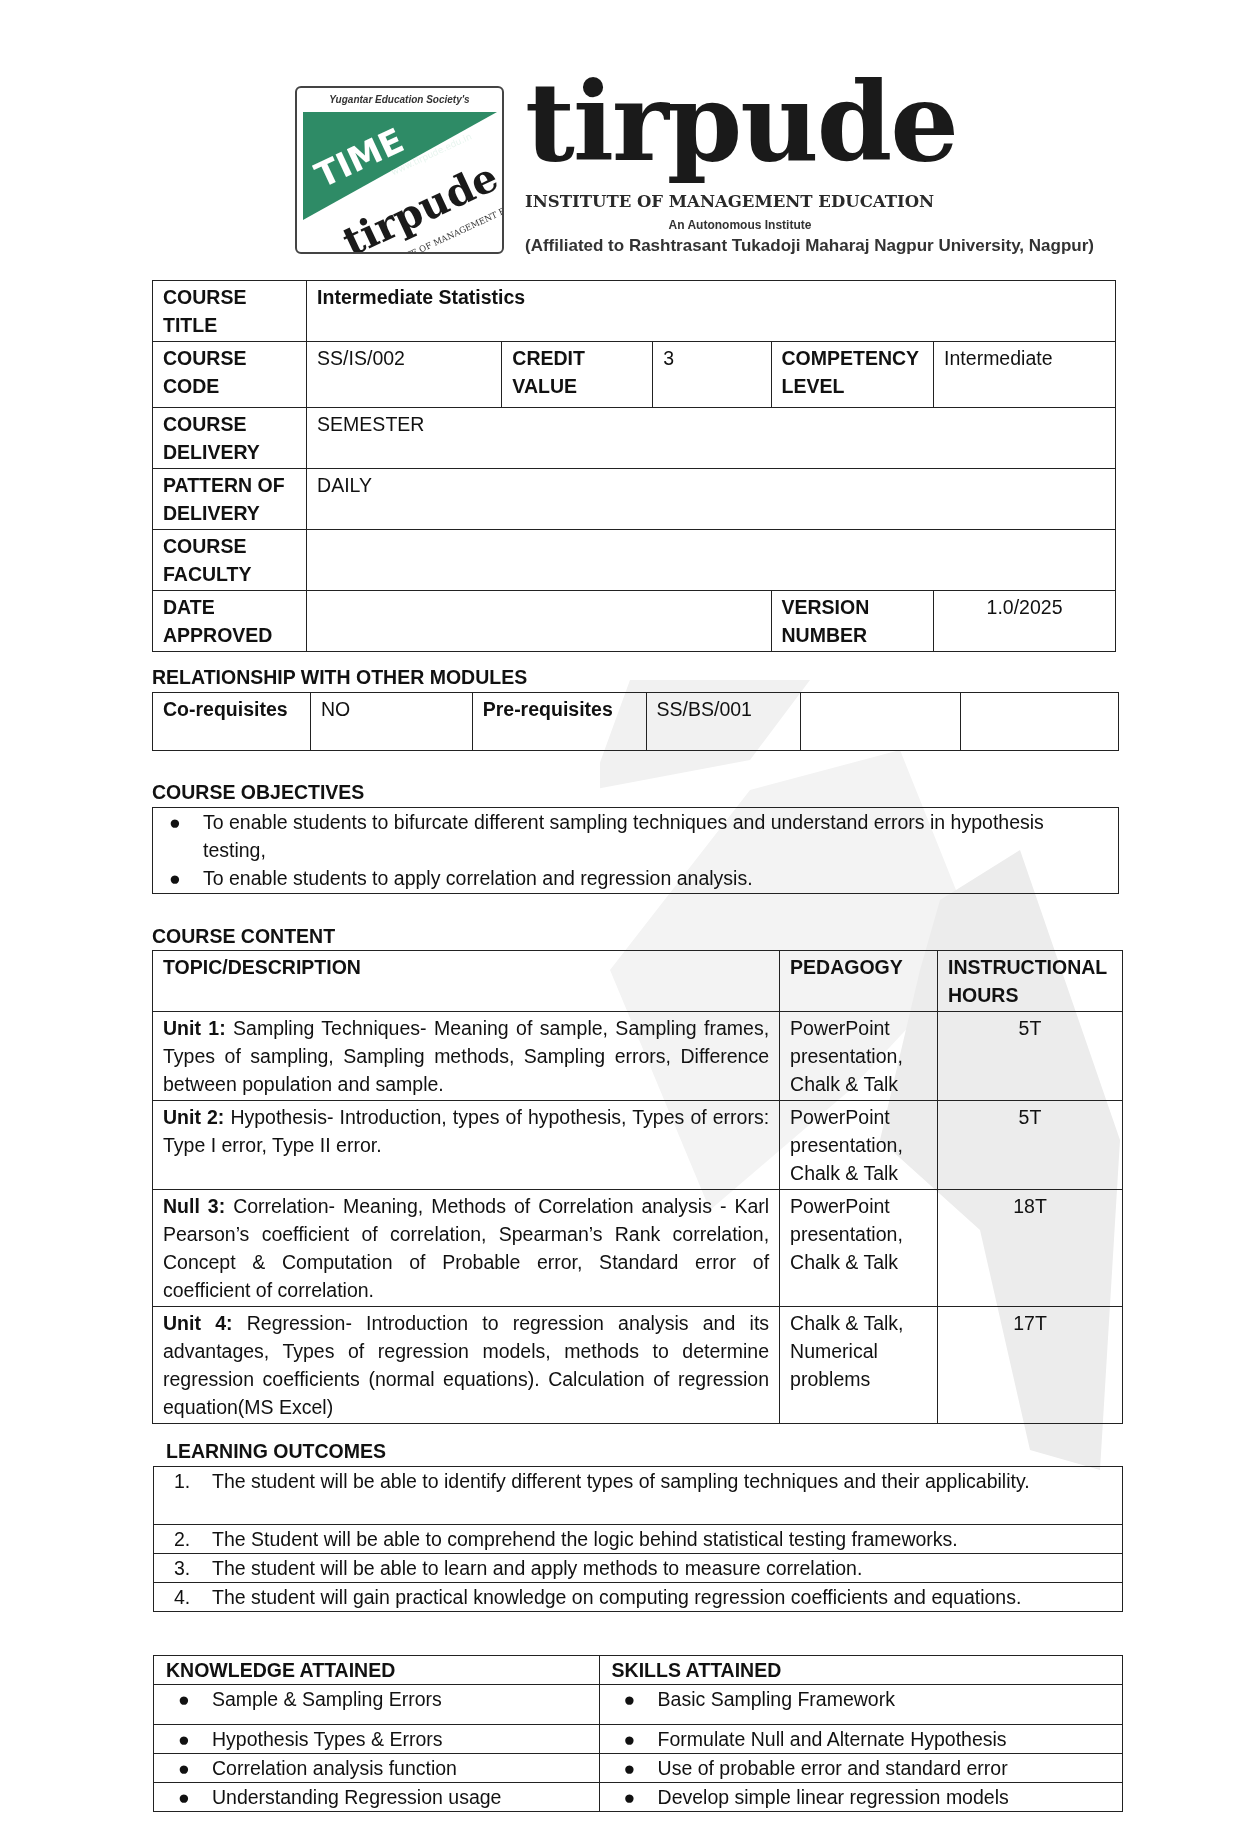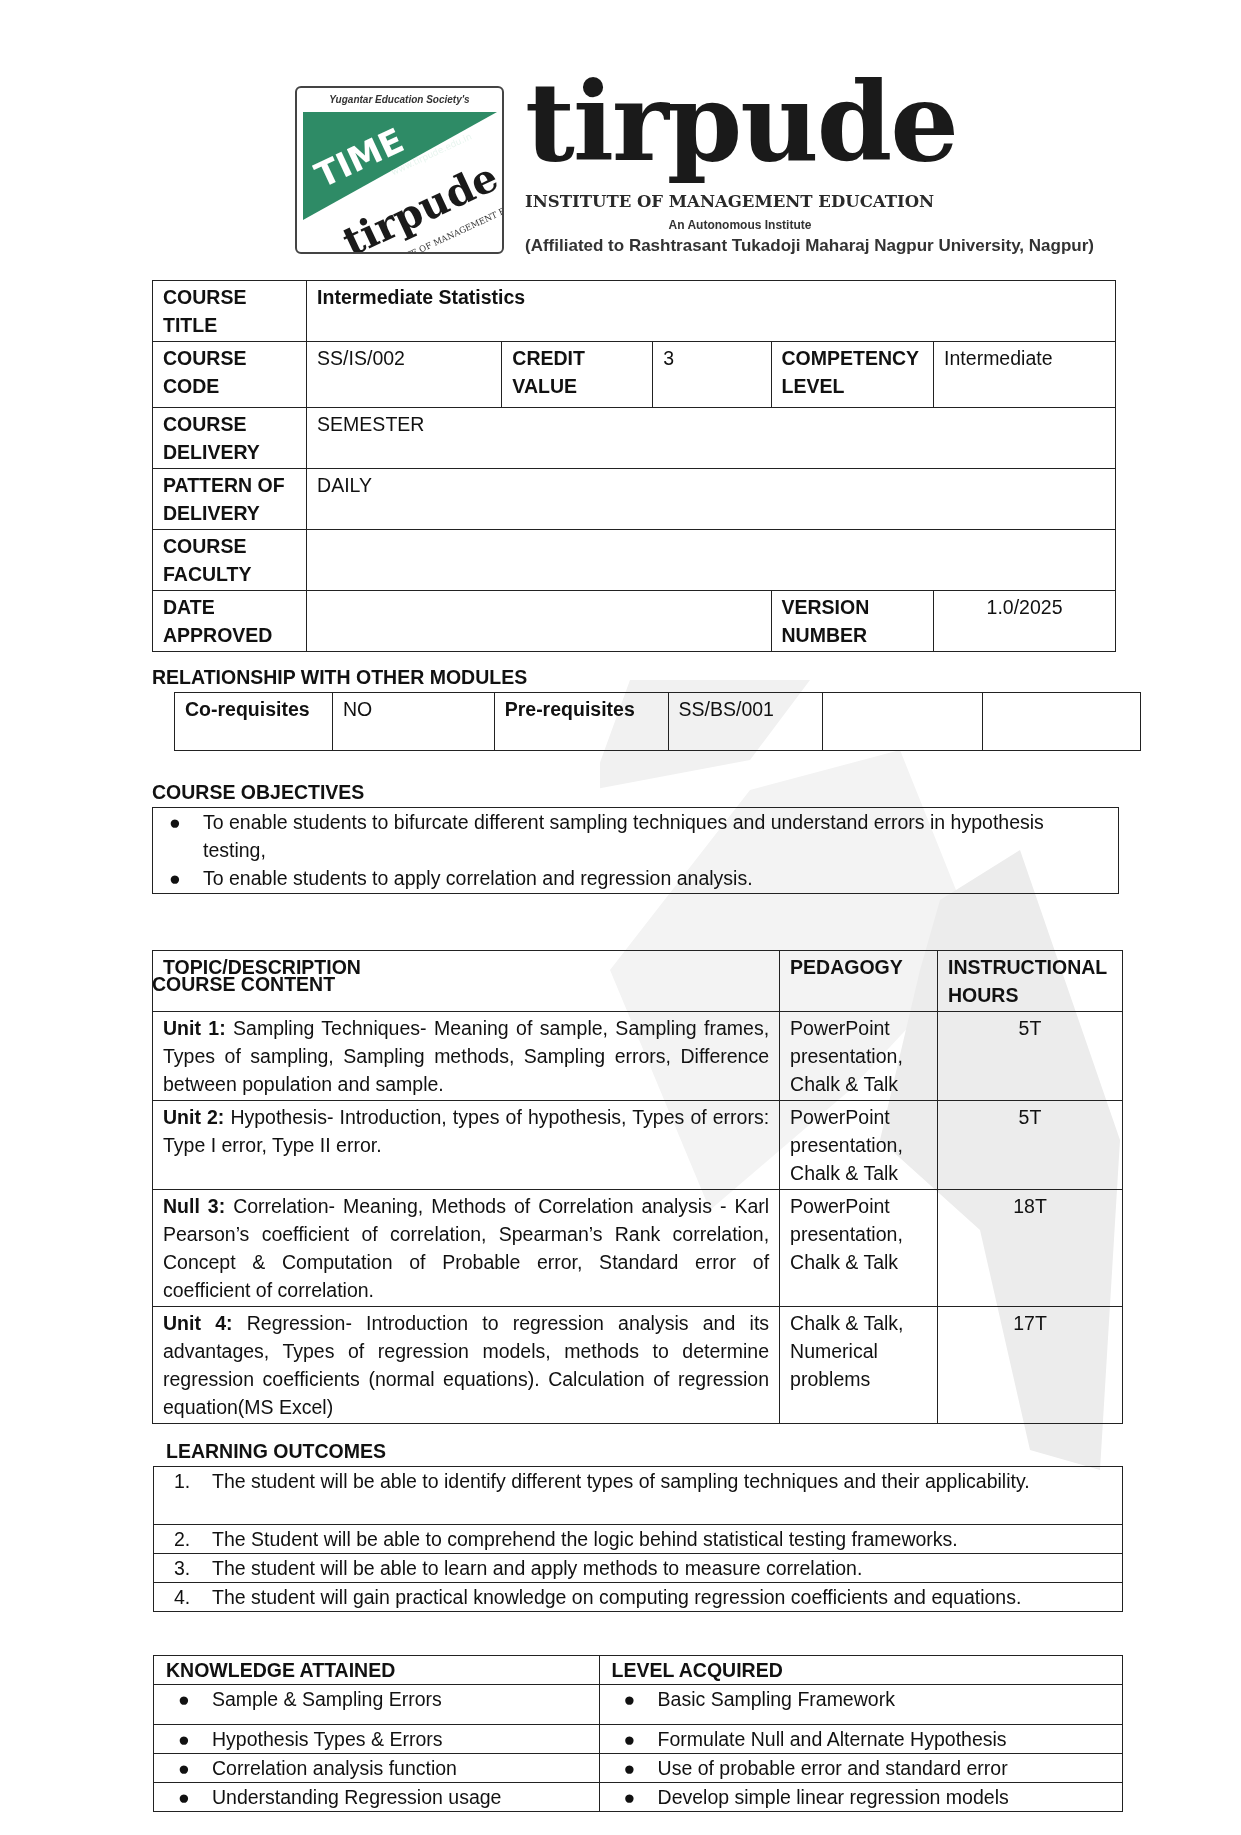--- a/index.html
+++ b/index.html
@@ -19,21 +19,21 @@
   .affiliated { position:absolute; left:230px; top:160px; width:430px; text-align:center; font-size:17px; font-weight:bold; color:#333; white-space:nowrap; }
 
   table { border-collapse:collapse; position:absolute; font-size:19.5px; }
   td { border:1.5px solid #222; vertical-align:top; padding:2px 10px 2px 10px; line-height:28px; }
   .b { font-weight:bold; }
   .section-title { position:absolute; font-weight:bold; font-size:19.5px; }
 
   
   #info { left:152px; top:280px; width:964px; }
   
-  #rel { left:152px; top:692px; width:967px;margin-left:22px; }
+  #rel { left:152px; top:692px; width:967px; }
   #obj { left:152px; top:807px; width:967px; }
   #obj td { padding:0 10px 0 16px; }
   .bul { display:flex; }
   .bul .dot { width:34px; flex:none; }
   #content { left:152px; top:950px; width:971px;border-radius:15px; }
   #content td.desc { text-align:justify; }
   #content td.hrs { text-align:center; }
   #lo { left:153px; top:1466px; width:970px; }
   #lo td { padding:0 10px 0 20px; }
   .num { display:inline-block; width:38px; }
@@ -147,21 +147,21 @@
         </div>
         <div class="bul">
           <span class="dot">●</span>
           <span>To enable students to apply correlation and regression analysis.</span>
         </div>
       </td>
     </tr>
   </tbody>
     </table>
 
-  <div class="section-title" style="left:152px; top:925px;margin-top:48px;">COURSE CONTENT</div>
+  <div class="section-title" style="left:152px; top:925px;">COURSE CONTENT</div>
   <table id="content">
     <colgroup>
         <col style="width:628px">
         <col style="width:158px">
         <col style="width:185px">
       </colgroup>
     <tbody>
         <tr style="height:58px">
       <td class="b">TOPIC/DESCRIPTION</td>
       <td class="b">PEDAGOGY</td>
@@ -229,21 +229,21 @@
     </table>
 
   <table id="ks">
     <colgroup>
         <col style="width:446px">
         <col style="width:524px">
       </colgroup>
     <tbody>
         <tr style="height:29px">
       <td class="b">KNOWLEDGE ATTAINED</td>
-      <td class="b">LEVEL ACQUIRED</td>
+      <td class="b">SKILLS ATTAINED</td>
     </tr>
     <tr style="height:40px">
       <td><span class="kdot">●</span><span>Sample &amp; Sampling Errors</span></td>
       <td><span class="kdot">●</span><span>Basic Sampling Framework</span></td>
     </tr>
     <tr style="height:29px">
       <td><span class="kdot">●</span><span>Hypothesis Types &amp; Errors</span></td>
       <td><span class="kdot">●</span><span>Formulate Null and Alternate Hypothesis</span></td>
     </tr>
     <tr style="height:18px">

